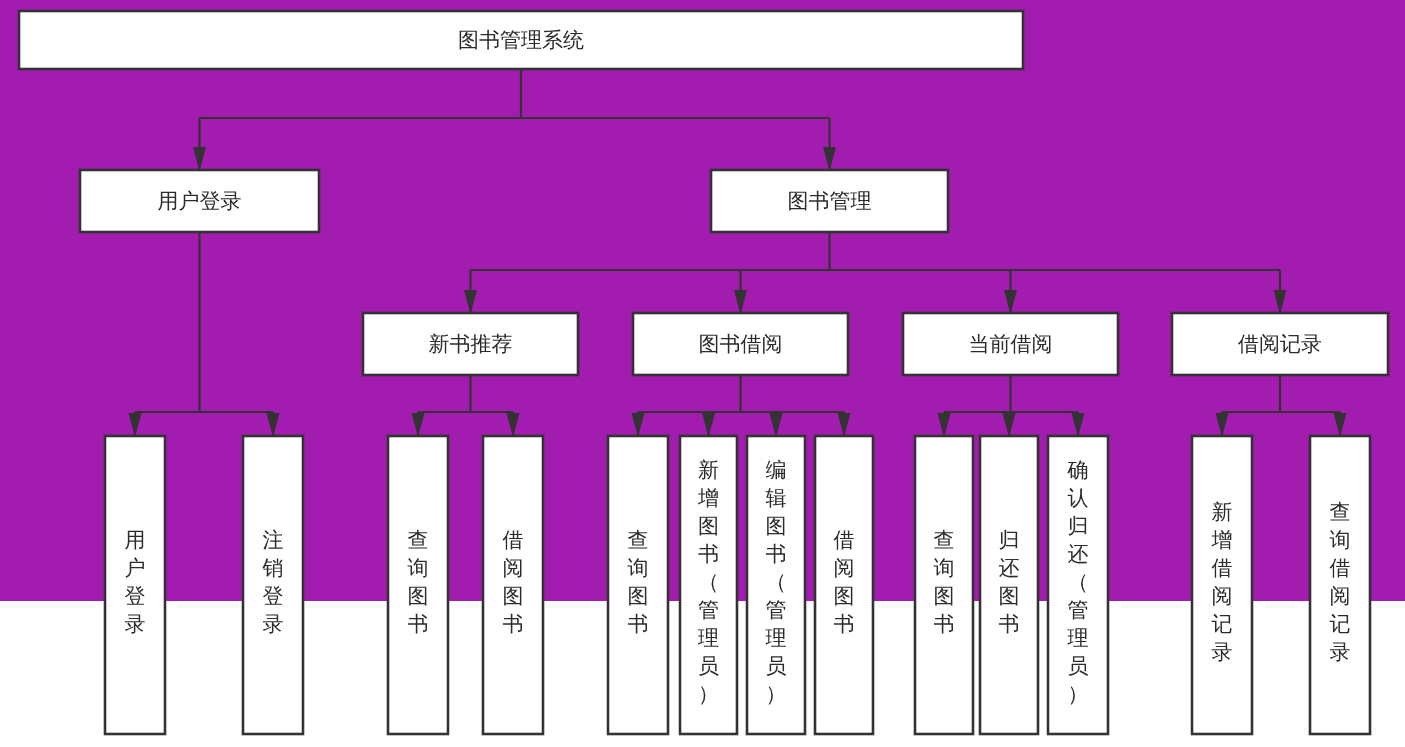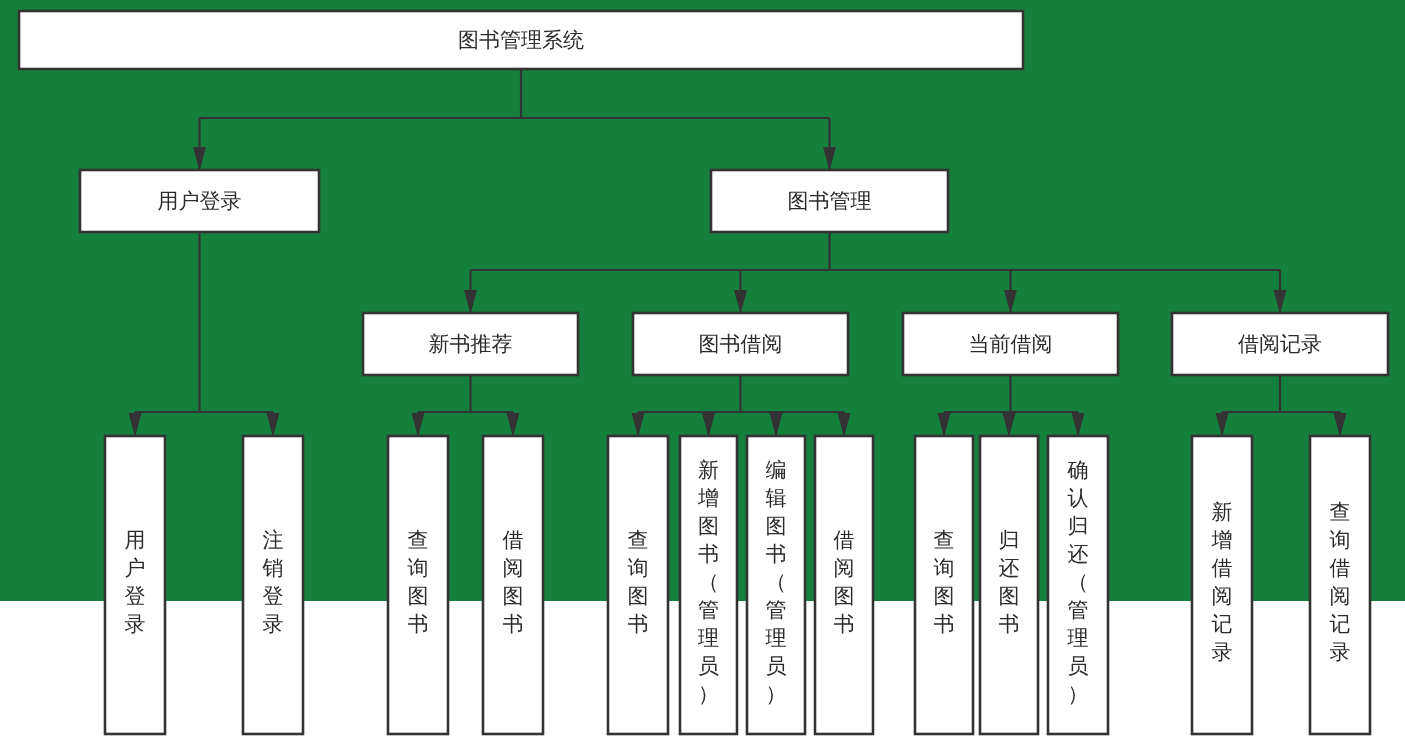--- a/index.html
+++ b/index.html
@@ -10,21 +10,21 @@
   body {
     width: 1405px;
     height: 747px;
     font-family: "Liberation Sans", sans-serif;
     overflow: hidden;
   }
   #diagram-root {
     position: relative;
     width: 1405px;
     height: 601px;
-    background: #15803d;
+    background: #a21caf;
   }
   svg.flowchart {
     position: absolute;
     top: 0;
     left: 0;
     width: 1405px;
     height: 747px;
     display: block;
   }
   .node-rect {

